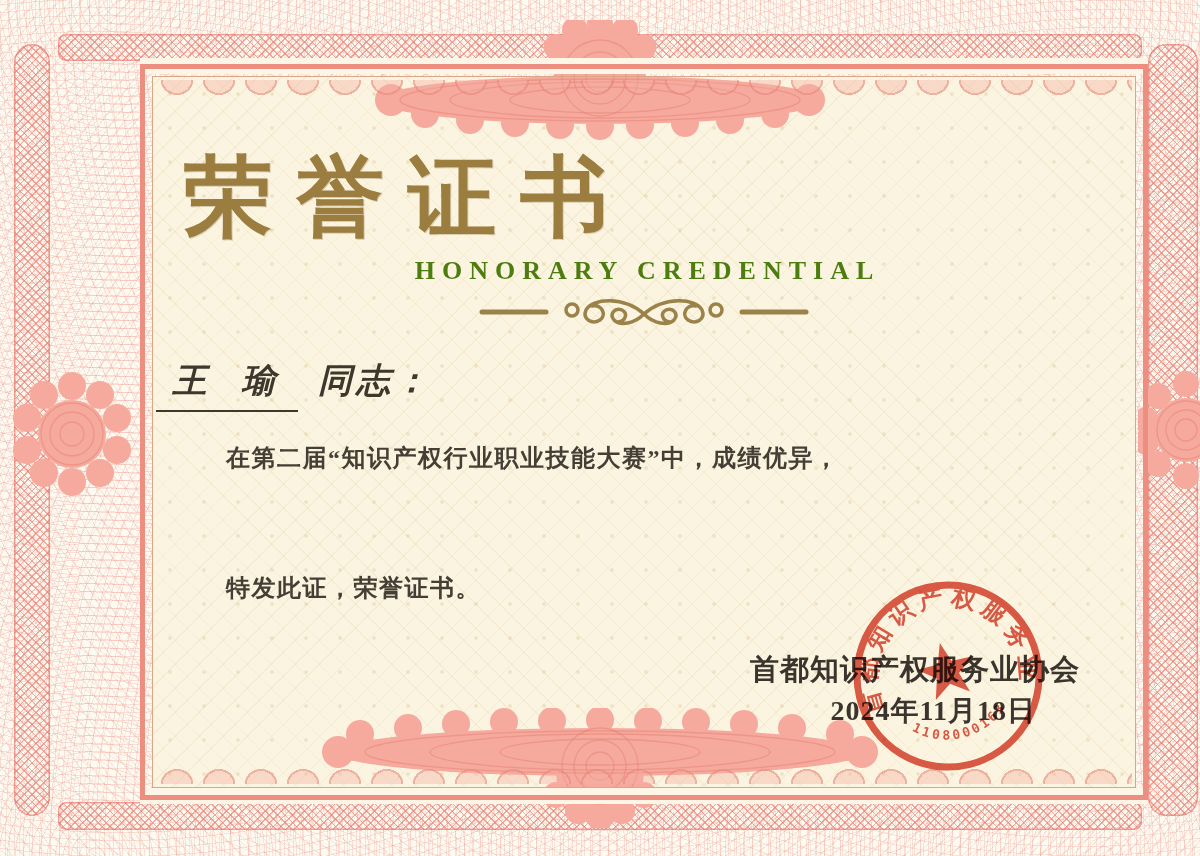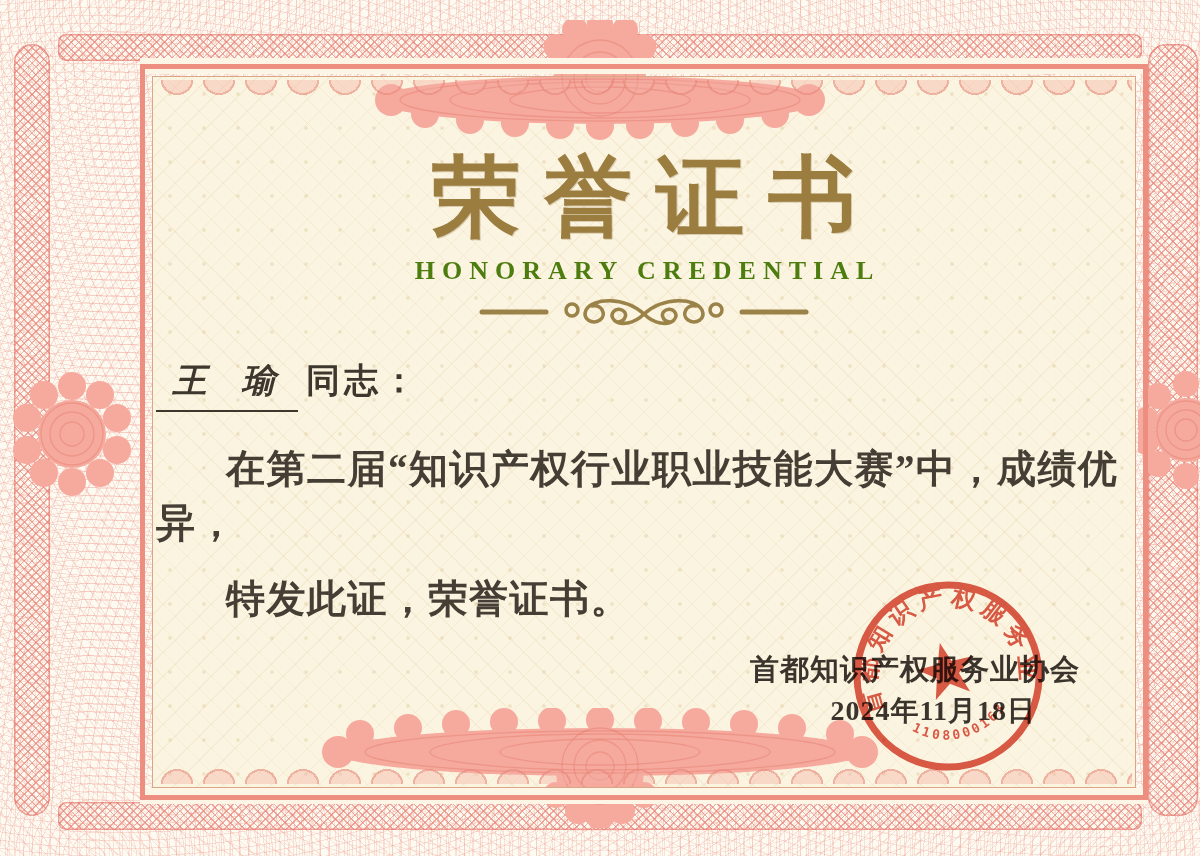--- a/index.html
+++ b/index.html
@@ -68,40 +68,41 @@
   .garland-bottom {
     position:absolute; left:156px; right:68px; bottom:72px; height:26px;
     background-image:radial-gradient(ellipse 26px 24px at 50% 100%, rgba(244,176,164,.40) 0 54%, rgba(232,138,124,.62) 54% 62%, transparent 63%);
     background-size:42px 26px; background-repeat:repeat-x;
   }
 
   
   .content { position:absolute; left:152px; top:76px; right:64px; bottom:68px; }
 
   .title {
-    position:absolute; top:78px; left:0; right:0; text-align:center;
+    position:absolute; top:78px; left:0; right:0; 
     font-size:88px; font-weight:700; color:#9c7d40;
     letter-spacing:24px; text-indent:24px; line-height:1;
     text-shadow:1px 1px 0 rgba(120,90,40,.25);
+    padding-left:8px;
   }
   .subtitle {
     position:absolute; top:180px; left:0; right:0; text-align:center;
     font-size:26px; font-weight:600; color:#4d7c0f; letter-spacing:7px; text-indent:7px;
   }
   .flourish { position:absolute; top:216px; left:50%; transform:translateX(-50%); }
 
   .salutation { position:absolute; left:4px; top:282px; font-size:34px; font-weight:700; color:#3d372e; }
   .recipient-name {
     display:inline-block; min-width:142px; text-align:center; white-space:pre;
     border-bottom:2.5px solid #3d372e; padding:0 4px 6px 4px;
     font-style:italic; letter-spacing:6px;
   }
-  .honorific { margin-left:8px; letter-spacing:4px; }
-
-  .body-line { position:absolute; left:4px; right:4px; font-size:39px; font-weight:700; color:#453e35; letter-spacing:1.5px; }
+  .honorific { margin-left:20px; font-style:italic; letter-spacing:4px; }
+
+  .body-line { position:absolute; left:4px; right:4px; font-size:24px; font-weight:700; color:#453e35; letter-spacing:1.5px; }
   .body-line1 { top:366px; text-indent:70px; }
   .body-line2 { top:424px; }
   .body-line3 { top:496px; text-indent:70px; }
 
   .issuer { position:absolute; top:574px; right:56px; font-size:29px; font-weight:700; color:#3a342d; letter-spacing:1px; }
   .date   { position:absolute; top:616px; right:100px; font-size:28px; font-weight:700; color:#3a342d; letter-spacing:1px; }
 
   .seal { position:absolute; left:848px; top:574px; width:200px; height:204px;
           transform:rotate(-14deg); opacity:.85; mix-blend-mode:multiply; }
 </style>

